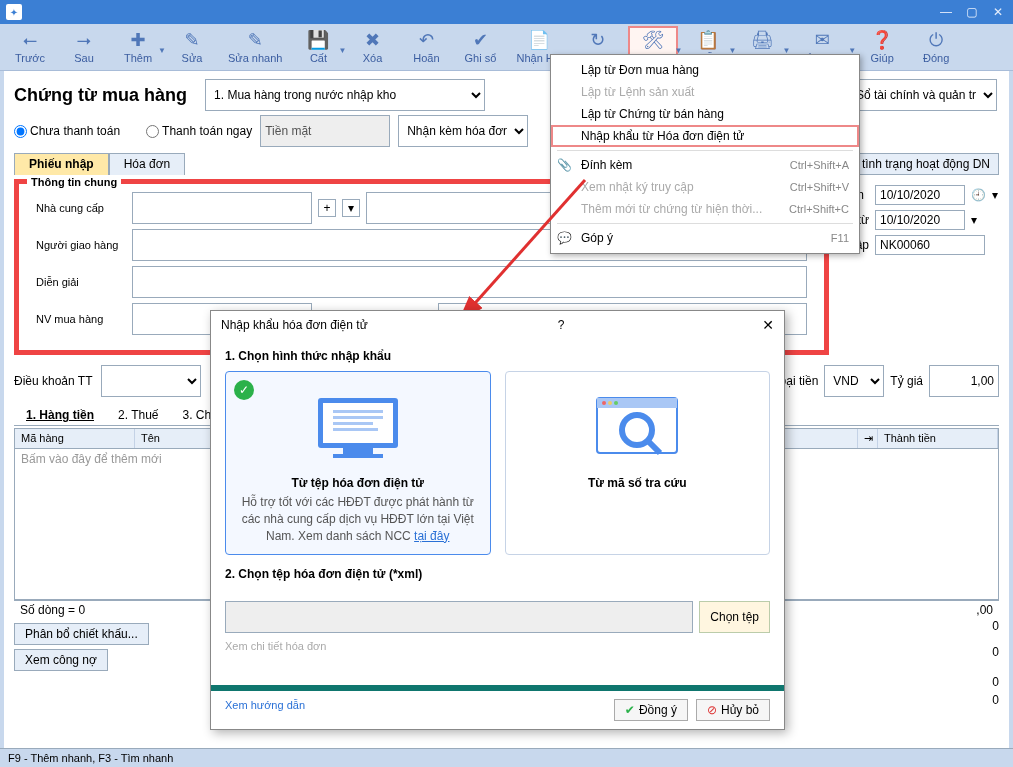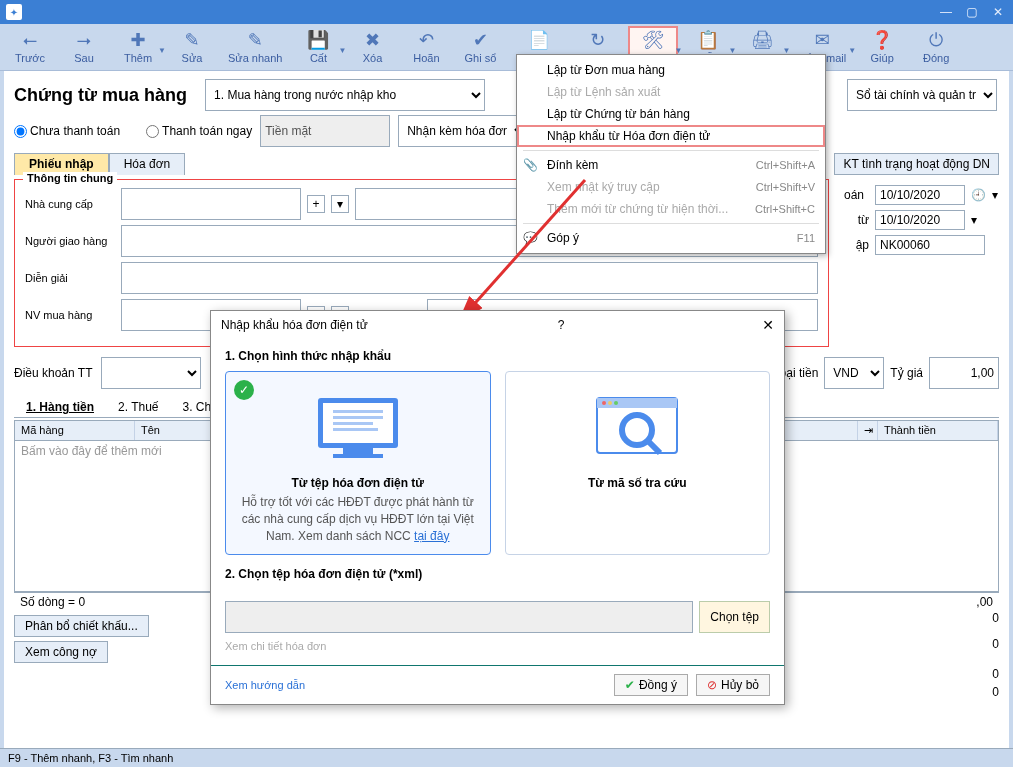--- a/index.html
+++ b/index.html
@@ -21,21 +21,21 @@
 
 h2 { font-size: 18px; font-weight: bold; }
 .row { display: flex; align-items: center; gap: 8px; margin-bottom: 4px; }
 select, input[type=text] { border: 1px solid #9ab; padding: 1px 4px; height: 32px; background: #fff; }
 .radio { display: flex; align-items: center; gap: 3px; }
 
 .tabs { display: flex; margin-top: 6px; }
 .tab { padding: 3px 14px; border: 1px solid #9ab; background: #e6eef8; cursor: pointer; border-bottom: none;}
 .tab.active { background: #ffe9a8; font-weight: bold; }
 
-.group { border: 1px solid #ef4444; margin-top: 0; padding: 8px 10px 10px; position: relative; }
+.group { border: 5px solid #ef4444; margin-top: 0; padding: 8px 17px 10px; position: relative; }
 .group .legend { position: absolute; top: -8px; left: 8px; background: #fff; padding: 0 4px; font-weight: bold; font-size: 11px;}
 .frow { display: flex; align-items: center; gap: 6px; margin-bottom: 5px; }
 .flabel { width: 90px; font-size: 11px; }
 .finput { flex: 1; }
 .plusbox { border:1px solid #9ab; width:18px; height:18px; display:flex;align-items:center;justify-content:center;background:#fff;cursor:pointer;}
 
 .subtabs { display: flex; border-bottom: 1px solid #9ab; margin-top: 8px;}
 .subtab { padding: 3px 12px; cursor: pointer; }
 .subtab.active { font-weight: bold; text-decoration: underline; }
 
@@ -44,21 +44,21 @@
 .grid-head div { padding: 3px 6px; border-right: 1px solid #c4d2e6; font-size: 11px; }
 .grid-body { height: 150px; background: #fff; }
 .placeholder-row { color: #999; font-style: normal; padding: 3px 6px;}
 
 .statusline { display:flex; padding:2px 6px; font-size:11px; border-top:1px solid #9ab;}
 .btn-flat { border:1px solid #9ab; background:#e6eef8; padding:3px 10px; cursor:pointer; margin-top:4px; margin-right:4px;}
 
 .footerbar { position:absolute; bottom:0; left:0; right:0; background:#c8d8ed; padding:3px 8px; font-size:11px; border-top:1px solid #9ab;}
 
 
-.menu { position: absolute; top: 54px; left: 516px; width: 310px; background: #fff; border: 1px solid #888; box-shadow: 2px 2px 6px rgba(0,0,0,.3); z-index: 20; padding: 4px 0;}
+.menu { position: absolute; top: 54px; left: 550px; width: 310px; background: #fff; border: 1px solid #888; box-shadow: 2px 2px 6px rgba(0,0,0,.3); z-index: 20; padding: 4px 0;}
 .menu-item { display: flex; align-items: center; padding: 4px 10px 4px 30px; cursor: pointer; position: relative; font-size:12px;}
 .menu-item.disabled { color: #aaa; }
 .menu-item .sc { margin-left: auto; color: #888; font-size: 11px; }
 .menu-item.hl { outline: 2px solid #e88; outline-offset: -2px; }
 .menu-item .mico { position:absolute; left:6px; }
 .menu-sep { height:1px; background:#ddd; margin:3px 6px; }
 
 
 .modal { position: absolute; top: 310px; left: 210px; width: 575px; background: #fff; border: 1px solid #888; box-shadow: 3px 3px 10px rgba(0,0,0,.3); z-index: 30; }
 .modal-title { display:flex; align-items:center; padding:6px 10px; font-size:12px;}
@@ -71,21 +71,21 @@
 .card.sel { border-color:#4b8bec; background:#f4f8ff;}
 .card .check { position:absolute; top:8px; left:8px; width:20px;height:20px;border-radius:50%;background:#2bb14a;color:#fff;display:flex;align-items:center;justify-content:center;font-size:12px;}
 .card svg { margin: 6px auto 8px; display:block;}
 .card h4 { font-weight:bold; margin-bottom:4px; font-size:12px;}
 .card p { font-size:11px; color:#555; line-height:1.4;}
 .card a { color:#2970d6; text-decoration:underline; }
 .filerow { display:flex; gap:6px; margin-top:20px;}
 .filerow input { flex:1; background:#eee; }
 .filerow button { padding:2px 10px; border:1px solid #bca; background:#fff6e0; cursor:pointer;}
 .modal-link { color:#2970d6; cursor:pointer; font-size:11px;}
-.modal-footer { display:flex; padding:8px 14px; align-items:center; border-top:1px solid #0f766e;}
+.modal-footer { display:flex; padding:8px 14px; border-top:6px solid #0f766e;margin-top:20px;}
 .modal-footer .mfbtn { margin-left:8px; padding:3px 10px; border:1px solid #aaa; background:#f6f6f6; cursor:pointer; display:flex;align-items:center;gap:4px;}
 
 
 .arrow { position:absolute; top:170px; left:445px; z-index:25; pointer-events:none;}
 
 .rightbox { position:absolute; right:12px; }
 .kt-btn { border:1px solid #9ab; background:#e6eef8; padding:3px 8px; cursor:pointer;}
 .dateinput { border:1px solid #9ab; height:20px; padding:1px 4px; width:90px;}
 .totals { display:flex; font-size:11px; padding:4px 0;}
 .totals .tlbl { font-weight:bold; margin-left:80px;}

